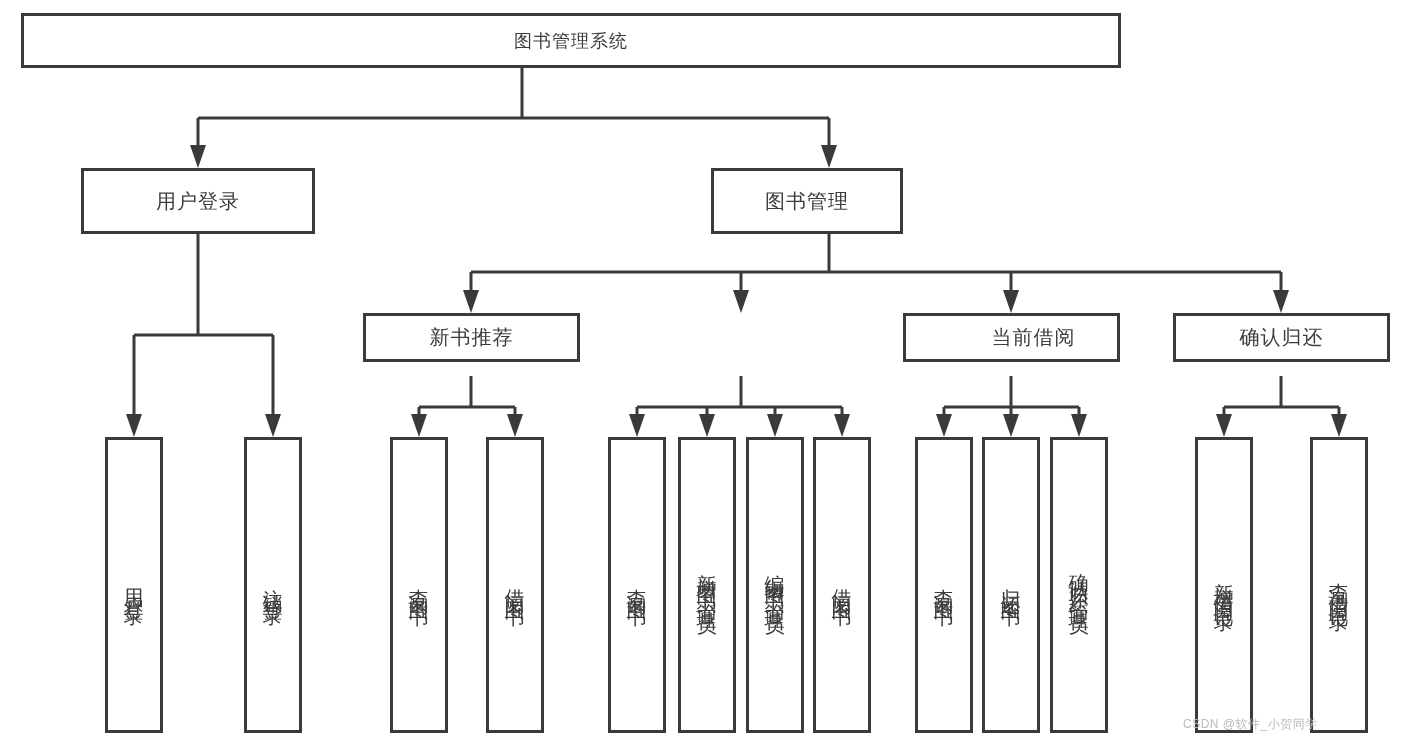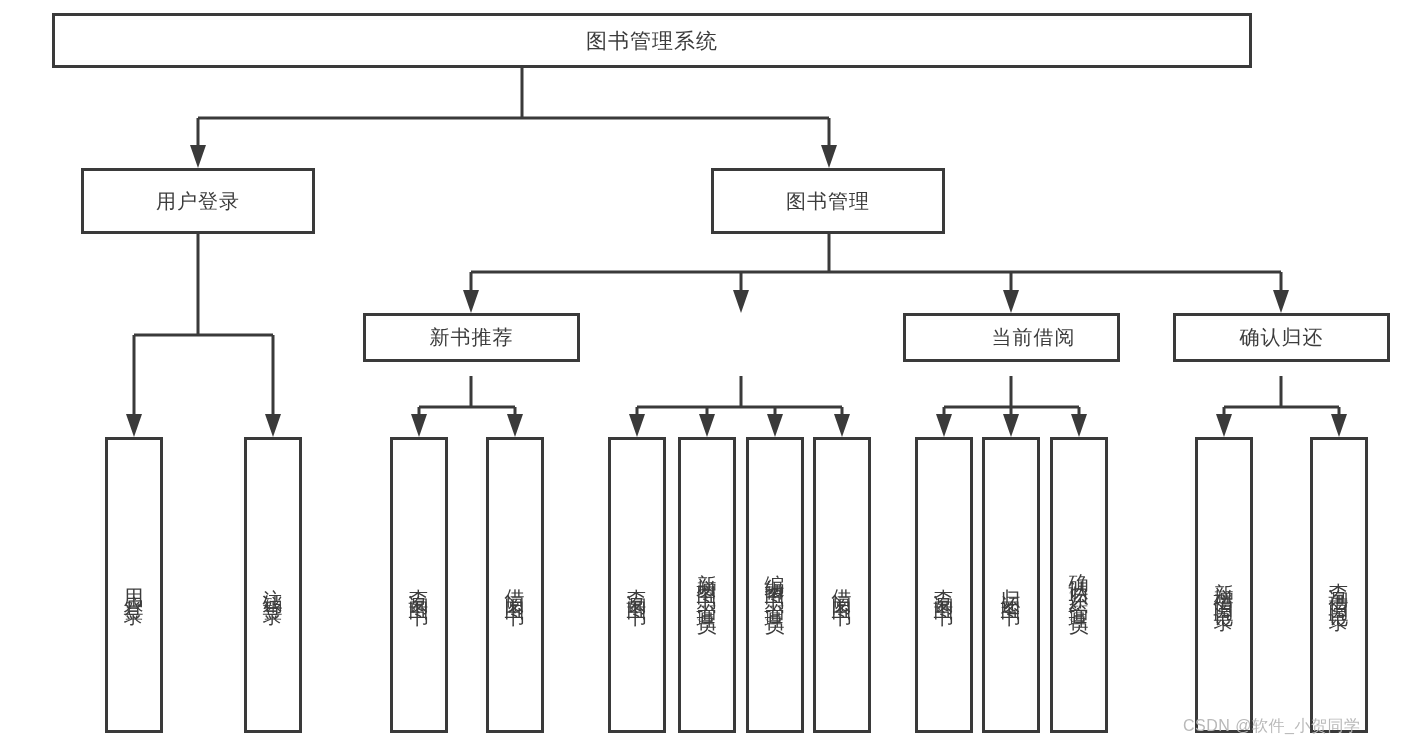--- a/index.html
+++ b/index.html
@@ -16,23 +16,23 @@
     box-sizing:border-box;
     border:3px solid #3a3a3a;
     background:#ffffff;
     display:flex;
     align-items:center;
     justify-content:center;
     color:#3c3c3c;
     z-index:2;
   }
   .h-box { font-size:20px; letter-spacing:1px; }
-  .root  { left:21px;  top:13px;  width:1200px; height:55px; font-size:21px;margin-left:31px; }
+  .root  { left:21px;  top:13px;  width:1100px; height:55px; font-size:18px; }
   .lv2-a { left:81px;  top:168px; width:234px; height:66px; }
-  .lv2-b { left:711px; top:168px; width:234px; height:66px; }
+  .lv2-b { left:711px; top:168px; width:192px; height:66px; }
   .lv3   { top:313px; width:217px; height:49px; }
   .lv3-1 { left:363px; }  .lv3-2 { left:633px; }
   .lv3-3 { left:903px;padding-left:44px; }  .lv3-4 { left:1173px; }
   .leaf {
     top:437px; width:58px; height:296px;
     writing-mode:vertical-rl;
     text-orientation:mixed;
     font-size:20px;
     letter-spacing:6px;
     line-height:1.1;
@@ -40,21 +40,21 @@
   .lf-1 { left:105px; }  .lf-2 { left:244px; }
   .lf-3 { left:390px; }  .lf-4 { left:486px; }
   .lf-5 { left:608px; }  .lf-6 { left:678px; }
   .lf-7 { left:746px; }  .lf-8 { left:813px; }
   .lf-9 { left:915px; }  .lf-10 { left:982px; }
   .lf-11 { left:1050px; } .lf-12 { left:1195px; }
   .lf-13 { left:1310px; }
   #watermark {
     position:absolute;
     left:1183px; top:716px;
-    font-size:16px;
+    font-size:12px;
     color:#b9b9b9;
     z-index:10;
     white-space:nowrap;
     letter-spacing:0.5px;
   }
 </style>
 </head>
 <body>
 
 <div id="canvas">

